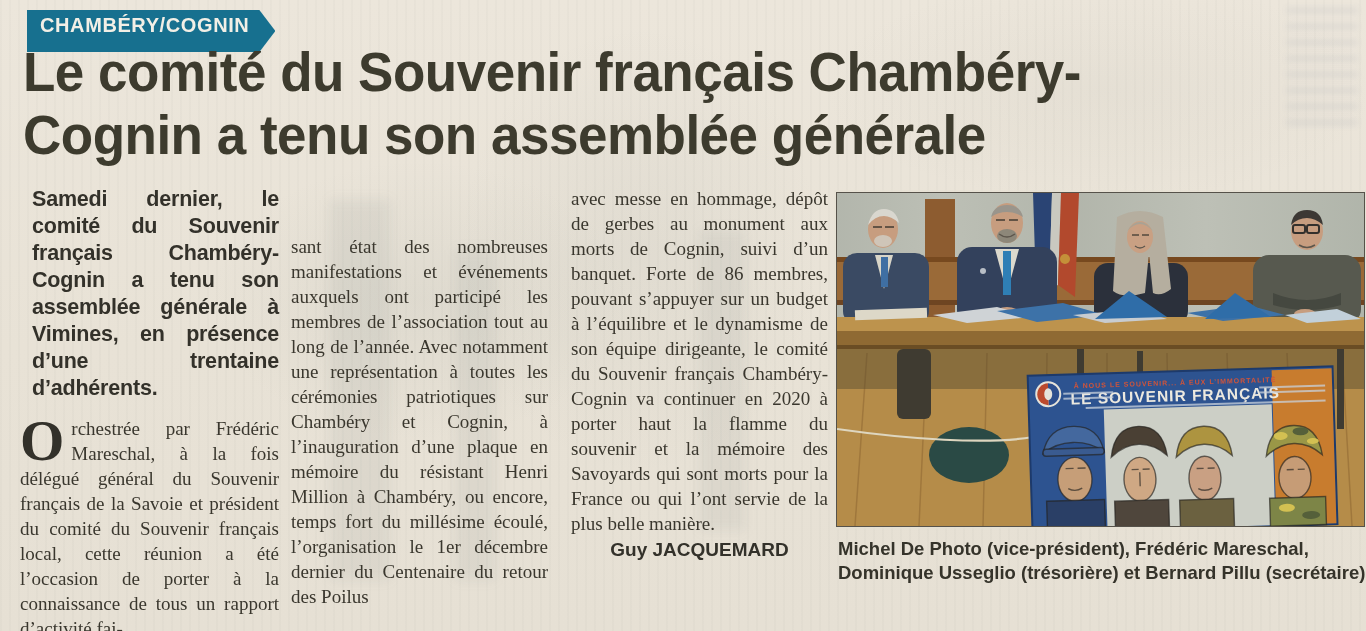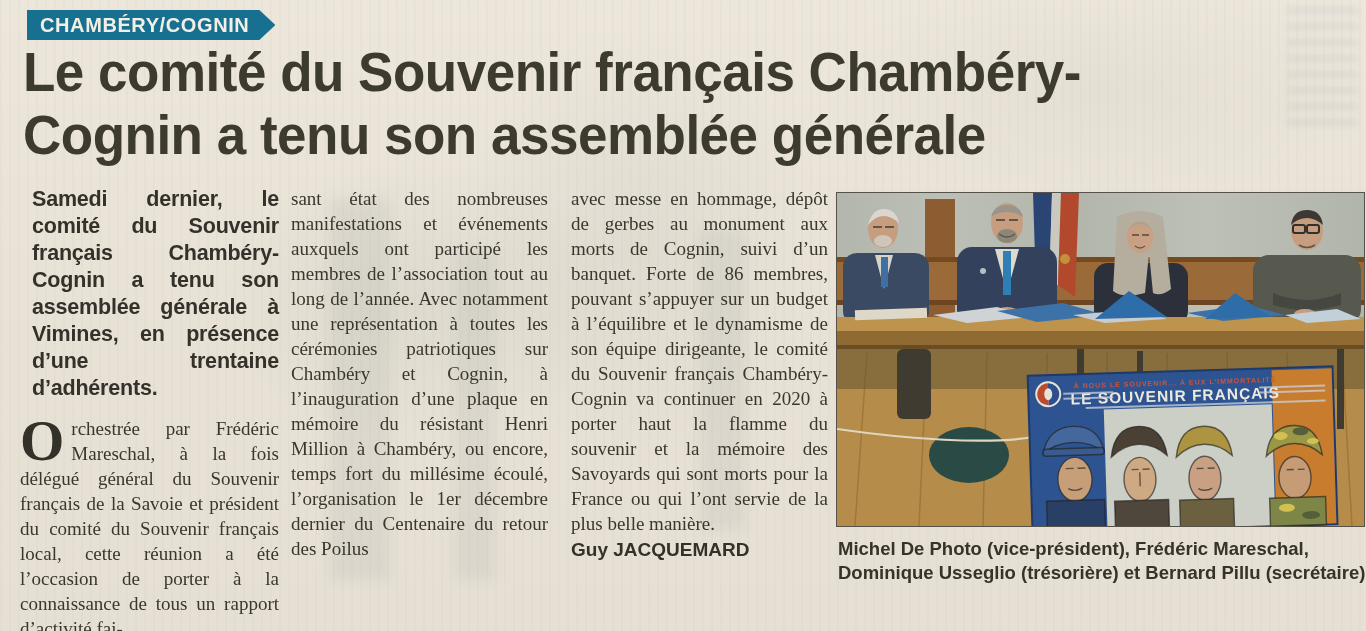--- a/index.html
+++ b/index.html
@@ -14,41 +14,41 @@
           repeating-linear-gradient(90deg, rgba(120,125,118,.035) 0 2px, transparent 2px 9px),
           linear-gradient(180deg,#ece6db 0%,#e8e2d6 55%,#e6e0d4 100%);}
   .streak{position:absolute;pointer-events:none;filter:blur(6px);background:rgba(110,125,125,.09);}
   .bleed{position:absolute;right:8px;top:6px;width:72px;height:120px;pointer-events:none;
          background:repeating-linear-gradient(0deg, rgba(95,110,140,.12) 0 7px, transparent 7px 16px);
          filter:blur(3px);opacity:.7;}
 
   
   .kicker{position:absolute;left:27px;top:10px;height:30px;display:flex;align-items:center;
           color:#f2efe6;font-weight:bold;font-size:20px;letter-spacing:.6px;
-          padding:0 26px 0 13px;
+          padding:0 26px 12px 13px;
           clip-path:polygon(0 0,calc(100% - 16px) 0,100% 50%,calc(100% - 16px) 100%,0 100%);}
 
   
   .headline{position:absolute;left:23px;top:40px;color:#3d3b2e;font-weight:bold;
             font-size:53px;line-height:61px;letter-spacing:-.5px;white-space:nowrap;
             transform:scaleY(1.04);transform-origin:top left;}
 
   
   .col{position:absolute;top:186px;color:#38352c;}
   .col1{left:20px;width:259px;}
-  .col2{left:291px;width:257px;}
+  .col2{left:291px;width:257px;margin-top:48px;}
   .col3{left:563px;width:257px;margin-left:8px;}
   .lede{font-weight:bold;font-size:21.5px;line-height:27px;color:#33312a;
         text-align:justify;letter-spacing:-.2px;margin-left:12px;}
   .bodytext{font-family:"Liberation Serif",serif;font-size:19px;line-height:25px;
             text-align:justify;color:#3a372e;}
   .col1 .bodytext{margin-top:14px;}
   .dropcap{float:left;font-family:"Liberation Serif",serif;font-weight:bold;
            font-size:57px;line-height:46px;padding:2px 7px 0 0;color:#33312a;}
-  .byline{font-weight:bold;font-size:19px;text-align:left;margin-top:3px;color:#33312a;}
+  .byline{font-weight:bold;font-size:19px;text-align:center;margin-top:3px;color:#33312a;}
 
   
   .photo{position:absolute;left:836px;top:192px;width:527px;height:333px;
          border:1px solid #56524a;background:#b9bcb2;box-shadow:0 0 0 2px rgba(230,225,212,.6);}
   .photo svg{display:block;}
 
   
   .caption{position:absolute;left:838px;top:537px;width:528px;color:#35332a;}
   .caption .capline{font-weight:bold;font-size:18.5px;line-height:24px;white-space:nowrap;}
   .caption .credit{font-size:16.5px;line-height:22px;color:#4c483d;margin-top:1px;}

